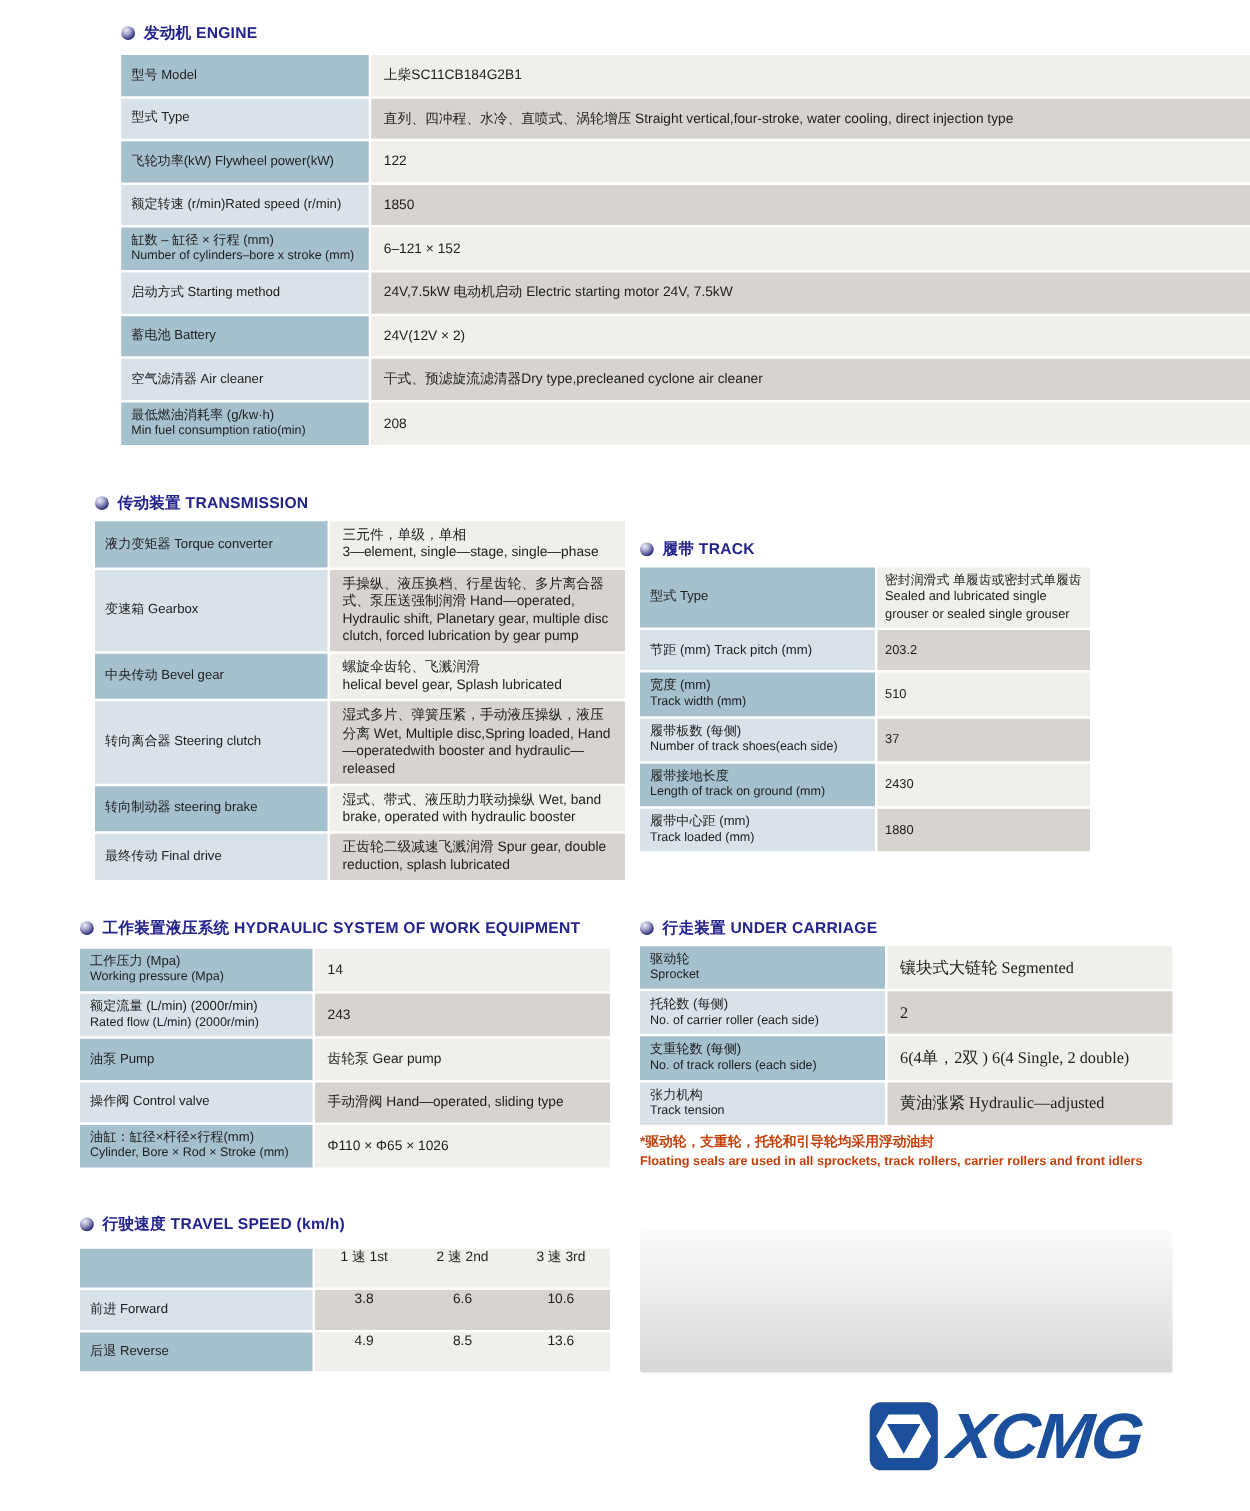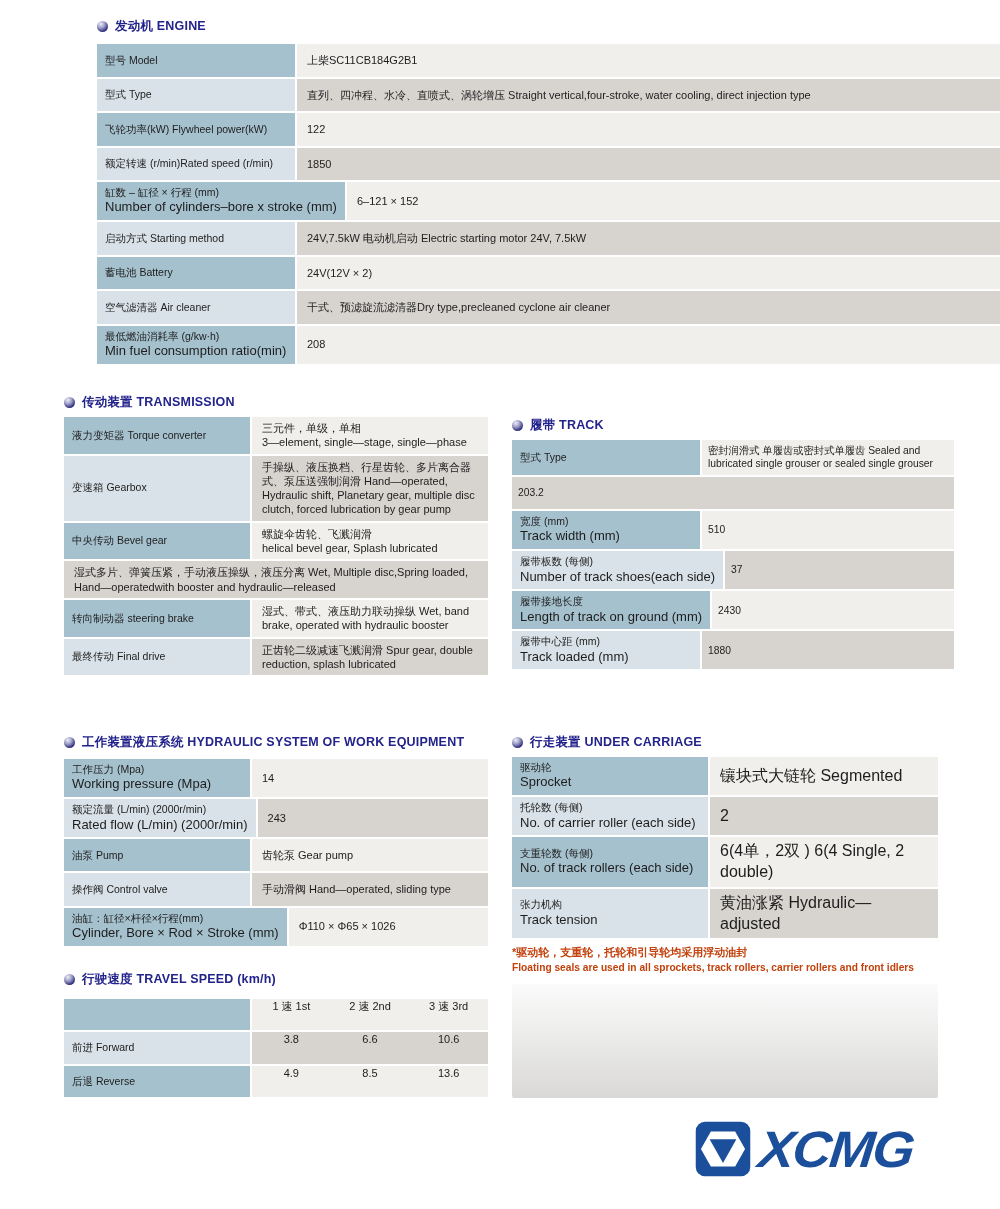--- a/index.html
+++ b/index.html
@@ -8,32 +8,32 @@
   .sec{position:absolute;}
   .sec-title{display:flex;align-items:center;gap:7px;font-weight:bold;font-size:12.5px;
              color:#23238c;letter-spacing:.2px;height:17px;}
   .bullet{width:11px;height:11px;border-radius:50%;flex:0 0 auto;
           background:radial-gradient(circle at 35% 28%,#eeeef8 0%,#9a9ac4 38%,#31317e 72%,#1d1d66 100%);}
   .spec-table{display:flex;flex-direction:column;gap:2px;}
   .spec-row{display:flex;gap:2px;}
   .cell{display:flex;flex-direction:column;justify-content:center;}
   .cell.label{flex:0 0 var(--labw,180px);background:#a6c1ce;padding:4px 8px;font-size:10.5px;line-height:1.28;}
   .cell.label div{white-space:nowrap;overflow:hidden;}
-  .cell.label div:nth-child(2){font-size:13px;}
+  .cell.label div:nth-child(2){font-size:10px;}
   .cell.value{flex:1 1 auto;background:#f0efec;padding:4px 10px;font-size:11px;line-height:1.3;white-space:pre-line;}
   .spec-row.alt .cell.label{background:#d9e2e8;}
   .spec-row.alt .cell.value{background:#d7d4d0;}
 
   .t-engine{--labw:182px}          .t-engine .spec-row{min-height:32.5px}
   .t-transmission{--labw:170px}    .t-transmission .spec-row{min-height:33px}
   .t-track{--labw:172px}           .t-track .spec-row{min-height:32.3px}
   .t-track .cell.value{font-size:10.3px;padding:4px 6px;}
   .t-hydraulic{--labw:170px}       .t-hydraulic .spec-row{min-height:32.2px}
   .t-undercarriage{--labw:180px}   .t-undercarriage .spec-row{min-height:33px}
-  .t-undercarriage .cell.value{font-size:16px;}
+  .t-undercarriage .cell.value{font-size:13px;font-family:Liberation Serif, serif;}
   .t-travel{--labw:170px}          .t-travel .spec-row{min-height:31.3px}
 
   .trow{flex-direction:row !important;align-items:flex-start;padding:0 !important;white-space:normal !important;}
   .tnum{flex:1;text-align:center;font-size:11px;}
 
   .mb9{margin-bottom:9px}.mb6{margin-bottom:6px}.mb8{margin-bottom:8px}.mb11{margin-bottom:11px}
 
   .footnote{margin-top:7px;font-weight:bold;color:#c2410c;}
   .fn-zh{font-size:11px;line-height:1.45;white-space:nowrap;}
   .fn-en{font-size:10.2px;line-height:1.45;white-space:nowrap;}
@@ -106,21 +106,21 @@
       <div class="spec-row">
         <div class="cell label">
           <div>最低燃油消耗率 (g/kw·h)</div>
           <div>Min fuel consumption ratio(min)</div>
         </div>
         <div class="cell value">208</div>
       </div>
     </div>
 </section>
 
-<section class="sec" style="left:64px;top:394px;width:424px;">
+<section class="sec" style="left:76px;top:394px;width:424px;">
   <div class="sec-title mb6">
     <span class="bullet"></span>
     <span>传动装置 TRANSMISSION</span>
   </div>
   <div class="spec-table t-transmission">
       <div class="spec-row">
         <div class="cell label">
           <div>液力变矩器 Torque converter</div>
         </div>
         <div class="cell value">三元件，单级，单相
@@ -133,50 +133,56 @@
         <div class="cell value">手操纵、液压换档、行星齿轮、多片离合器式、泵压送强制润滑  Hand—operated, Hydraulic shift, Planetary gear, multiple disc clutch, forced lubrication by gear pump</div>
       </div>
       <div class="spec-row">
         <div class="cell label">
           <div>中央传动 Bevel gear</div>
         </div>
         <div class="cell value">螺旋伞齿轮、飞溅润滑
 helical bevel gear, Splash lubricated</div>
       </div>
       <div class="spec-row alt">
+        <div class="cell label">
+          <div>转向离合器 Steering clutch</div>
+        </div>
         <div class="cell value">湿式多片、弹簧压紧，手动液压操纵，液压分离  Wet, Multiple disc,Spring loaded, Hand—operatedwith booster and hydraulic—released</div>
       </div>
       <div class="spec-row">
         <div class="cell label">
           <div>转向制动器 steering brake</div>
         </div>
         <div class="cell value">湿式、带式、液压助力联动操纵  Wet, band brake, operated with hydraulic booster</div>
       </div>
       <div class="spec-row alt">
         <div class="cell label">
           <div>最终传动 Final drive</div>
         </div>
         <div class="cell value">正齿轮二级减速飞溅润滑  Spur gear, double reduction, splash lubricated</div>
       </div>
     </div>
 </section>
 
-<section class="sec" style="left:512px;top:417px;width:442px;">
+<section class="sec" style="left:512px;top:431px;width:360px;">
   <div class="sec-title mb6">
     <span class="bullet"></span>
     <span>履带 TRACK</span>
   </div>
   <div class="spec-table t-track">
       <div class="spec-row">
         <div class="cell label">
           <div>型式 Type</div>
         </div>
         <div class="cell value">密封润滑式 单履齿或密封式单履齿  Sealed and lubricated single grouser or sealed single grouser</div>
       </div>
       <div class="spec-row alt">
+        <div class="cell label">
+          <div>节距 (mm) Track pitch (mm)</div>
+        </div>
         <div class="cell value">203.2</div>
       </div>
       <div class="spec-row">
         <div class="cell label">
           <div>宽度 (mm)</div>
           <div>Track width (mm)</div>
         </div>
         <div class="cell value">510</div>
       </div>
       <div class="spec-row alt">

